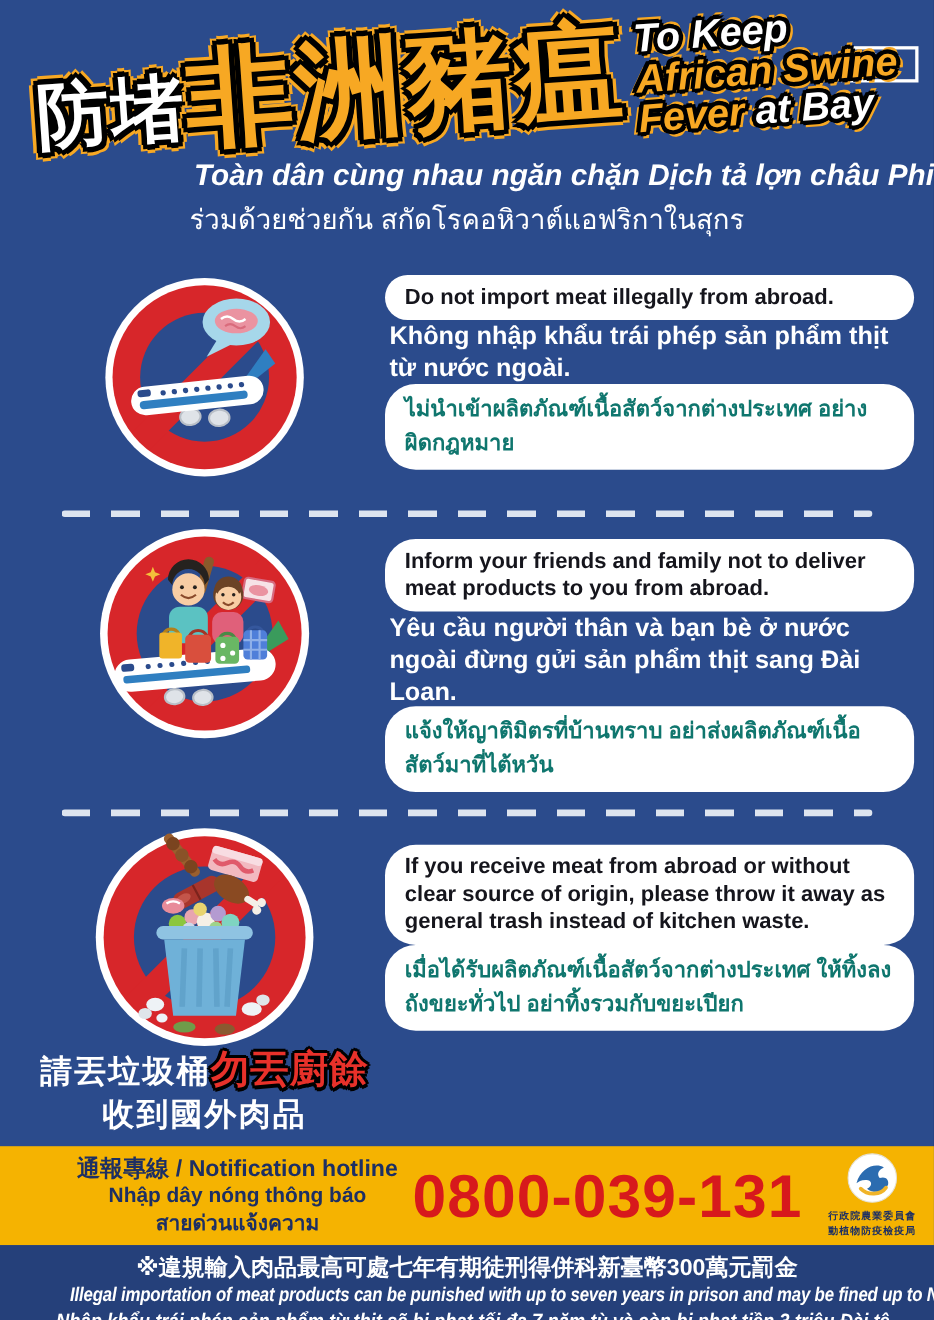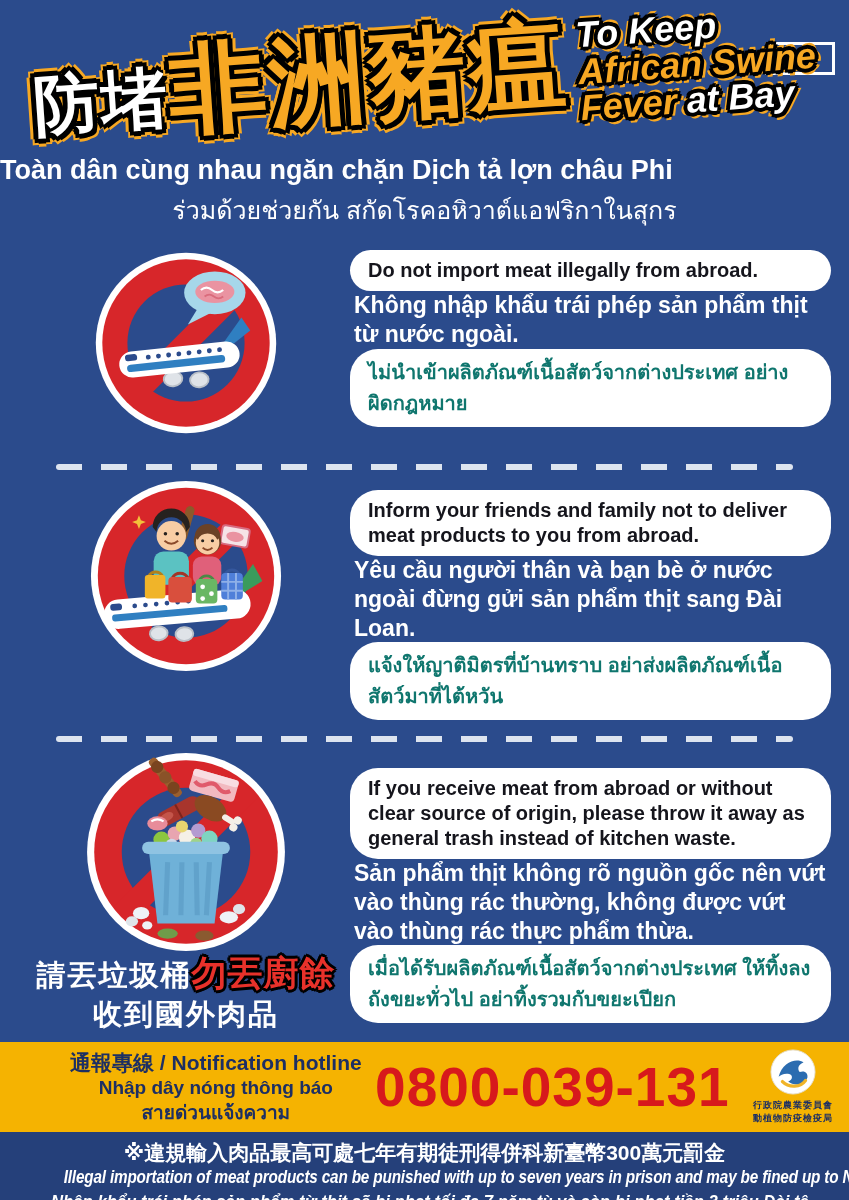--- a/index.html
+++ b/index.html
@@ -30,21 +30,21 @@
   .t-outline-sm{
     text-shadow:
       -3px -3px 0 #000,3px -3px 0 #000,-3px 3px 0 #000,3px 3px 0 #000,
       -4px 0 0 #000,4px 0 0 #000,0 -4px 0 #000,0 4px 0 #000,
       -6px 2px 0 #f7a823,6px 2px 0 #f7a823,2px 6px 0 #f7a823,2px -6px 0 #f7a823;
   }
   .t-zh-white{font-size:66px;font-weight:900;color:#fff;line-height:1;margin-top:22px;letter-spacing:2px;}
   .t-zh-yellow{font-size:98px;font-weight:900;color:#f7a823;line-height:1;letter-spacing:2px;}
   .t-en{margin-left:10px;margin-top:4px;font-style:italic;font-weight:900;font-size:36px;line-height:1.02;text-align:left;}
   .t-en .w{color:#fff;} .t-en .y{color:#f7a823;}
-  .subtitle-vi{margin-top:17px;text-align:left;font-size:27px;font-weight:bold;color:#fff;}
+  .subtitle-vi{margin-top:6px;text-align:right;font-size:27px;font-weight:bold;color:#fff;font-style:italic;}
   .subtitle-th{margin-top:4px;text-align:center;font-size:25px;color:#fff;}
   
   .section{position:relative;display:flex;gap:14px;padding:6px 16px 0 36px;}
   .sec-1{height:228px;} .sec-2{height:272px;} .sec-3{height:298px;}
   .icon-col{width:300px;flex:0 0 300px;display:flex;flex-direction:column;align-items:center;}
   .text-col{flex:1;display:flex;flex-direction:column;padding-right:2px;}
   .pill{background:#fff;border-radius:28px;padding:8px 18px;font-weight:bold;color:#15151c;}
   .pill.en{font-size:20px;line-height:1.25;}
   .pill.th{font-size:20px;line-height:1.55;color:#0f766e;}
   .vn{color:#fff;font-weight:bold;font-size:23px;line-height:1.25;padding:0 4px;}
@@ -249,21 +249,20 @@
         <path d="M64 102 L136 102 L128 170 L72 170 Z" fill="#6fb1d8"></path>
         <path d="M82 110 L80 162 M96 110 L95 162 M110 110 L111 162 M123 110 L120 162" stroke="#5a9bc5" stroke-width="5" opacity="0.65"></path>
       </svg>
       <div class="zh-label" style="margin-top:-4px;">
         <div><span>請丟垃圾桶</span><span class="zh-red">勿丟廚餘</span></div>
         <div>收到國外肉品</div>
       </div>
     </div>
     <div class="text-col" style="padding-top:18px;">
       <div class="pill en">If you receive meat from abroad or without clear source of origin, please throw it away as general trash instead of kitchen waste.</div>
-      <div class="vn">Sản phẩm thịt không rõ nguồn gốc nên vứt vào thùng rác thường, không được vứt vào thùng rác thực phẩm thừa.</div>
       <div class="pill th">เมื่อได้รับผลิตภัณฑ์เนื้อสัตว์จากต่างประเทศ ให้ทิ้งลงถังขยะทั่วไป อย่าทิ้งรวมกับขยะเปียก</div>
     </div>
   </div>
 
   <div class="hotline">
     <div class="hot-left">
       <div class="hot-l1">通報專線 / Notification hotline</div>
       <div class="hot-l2">Nhập dây nóng thông báo</div>
       <div class="hot-l3">สายด่วนแจ้งความ</div>
     </div>

